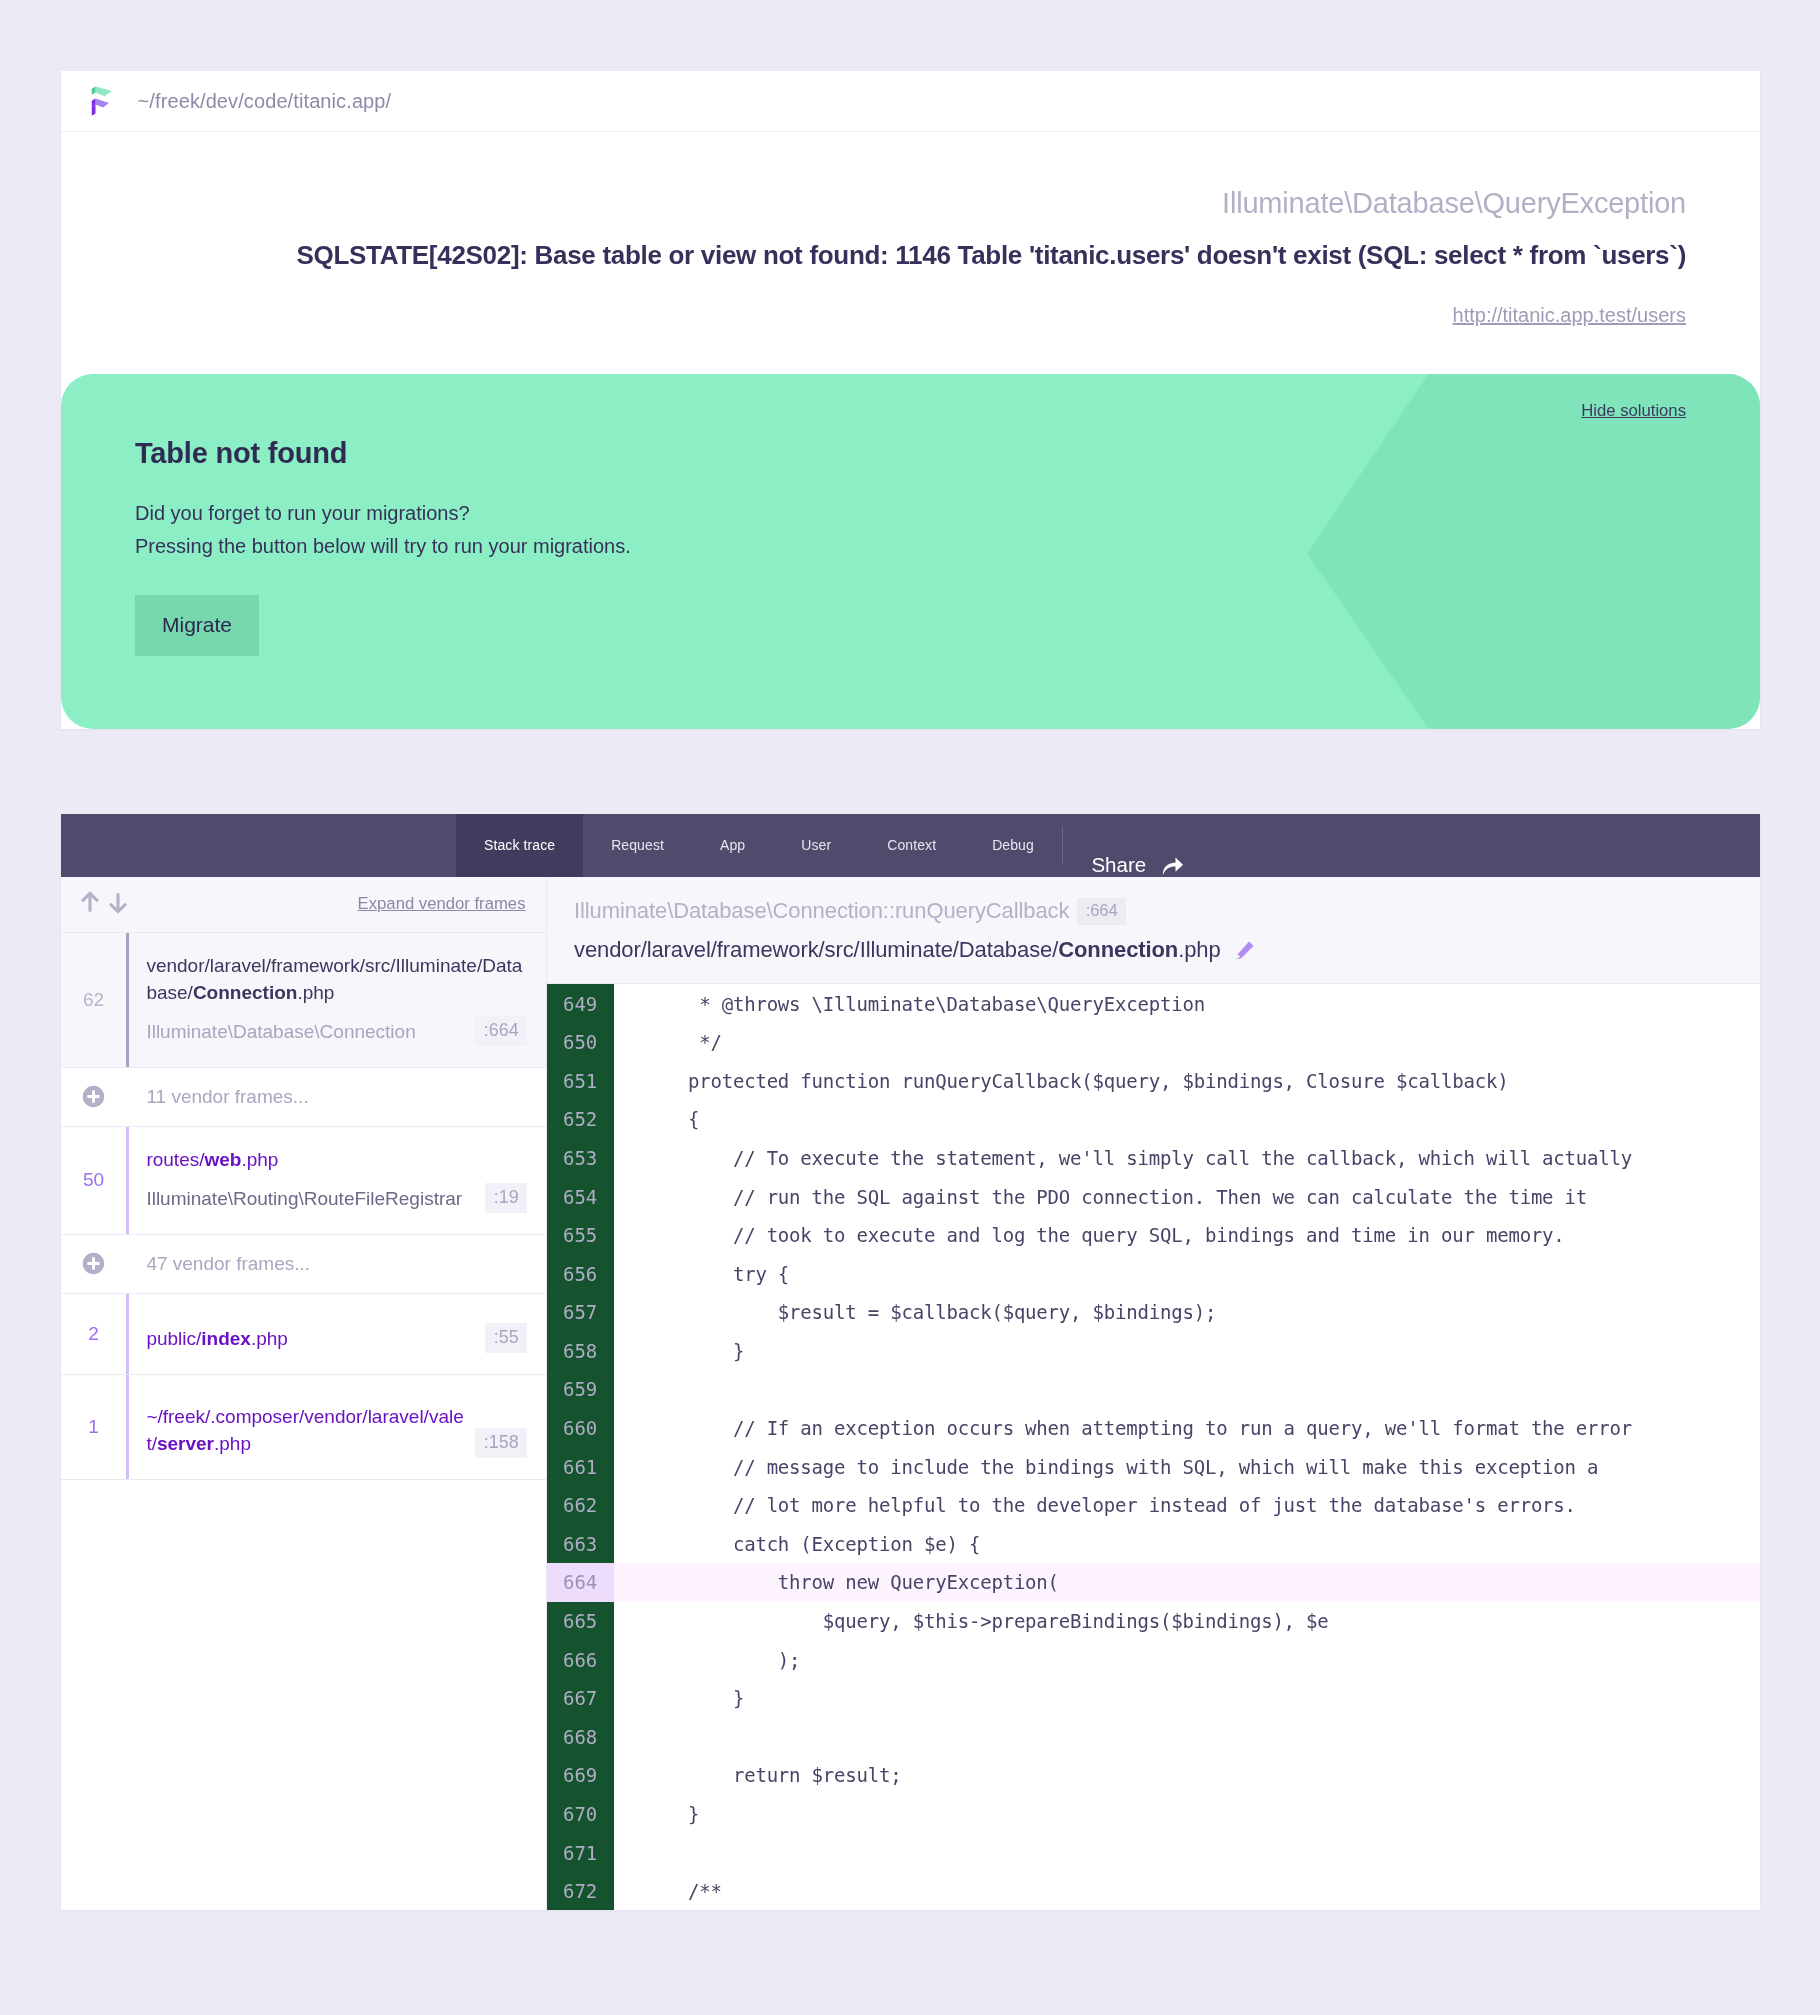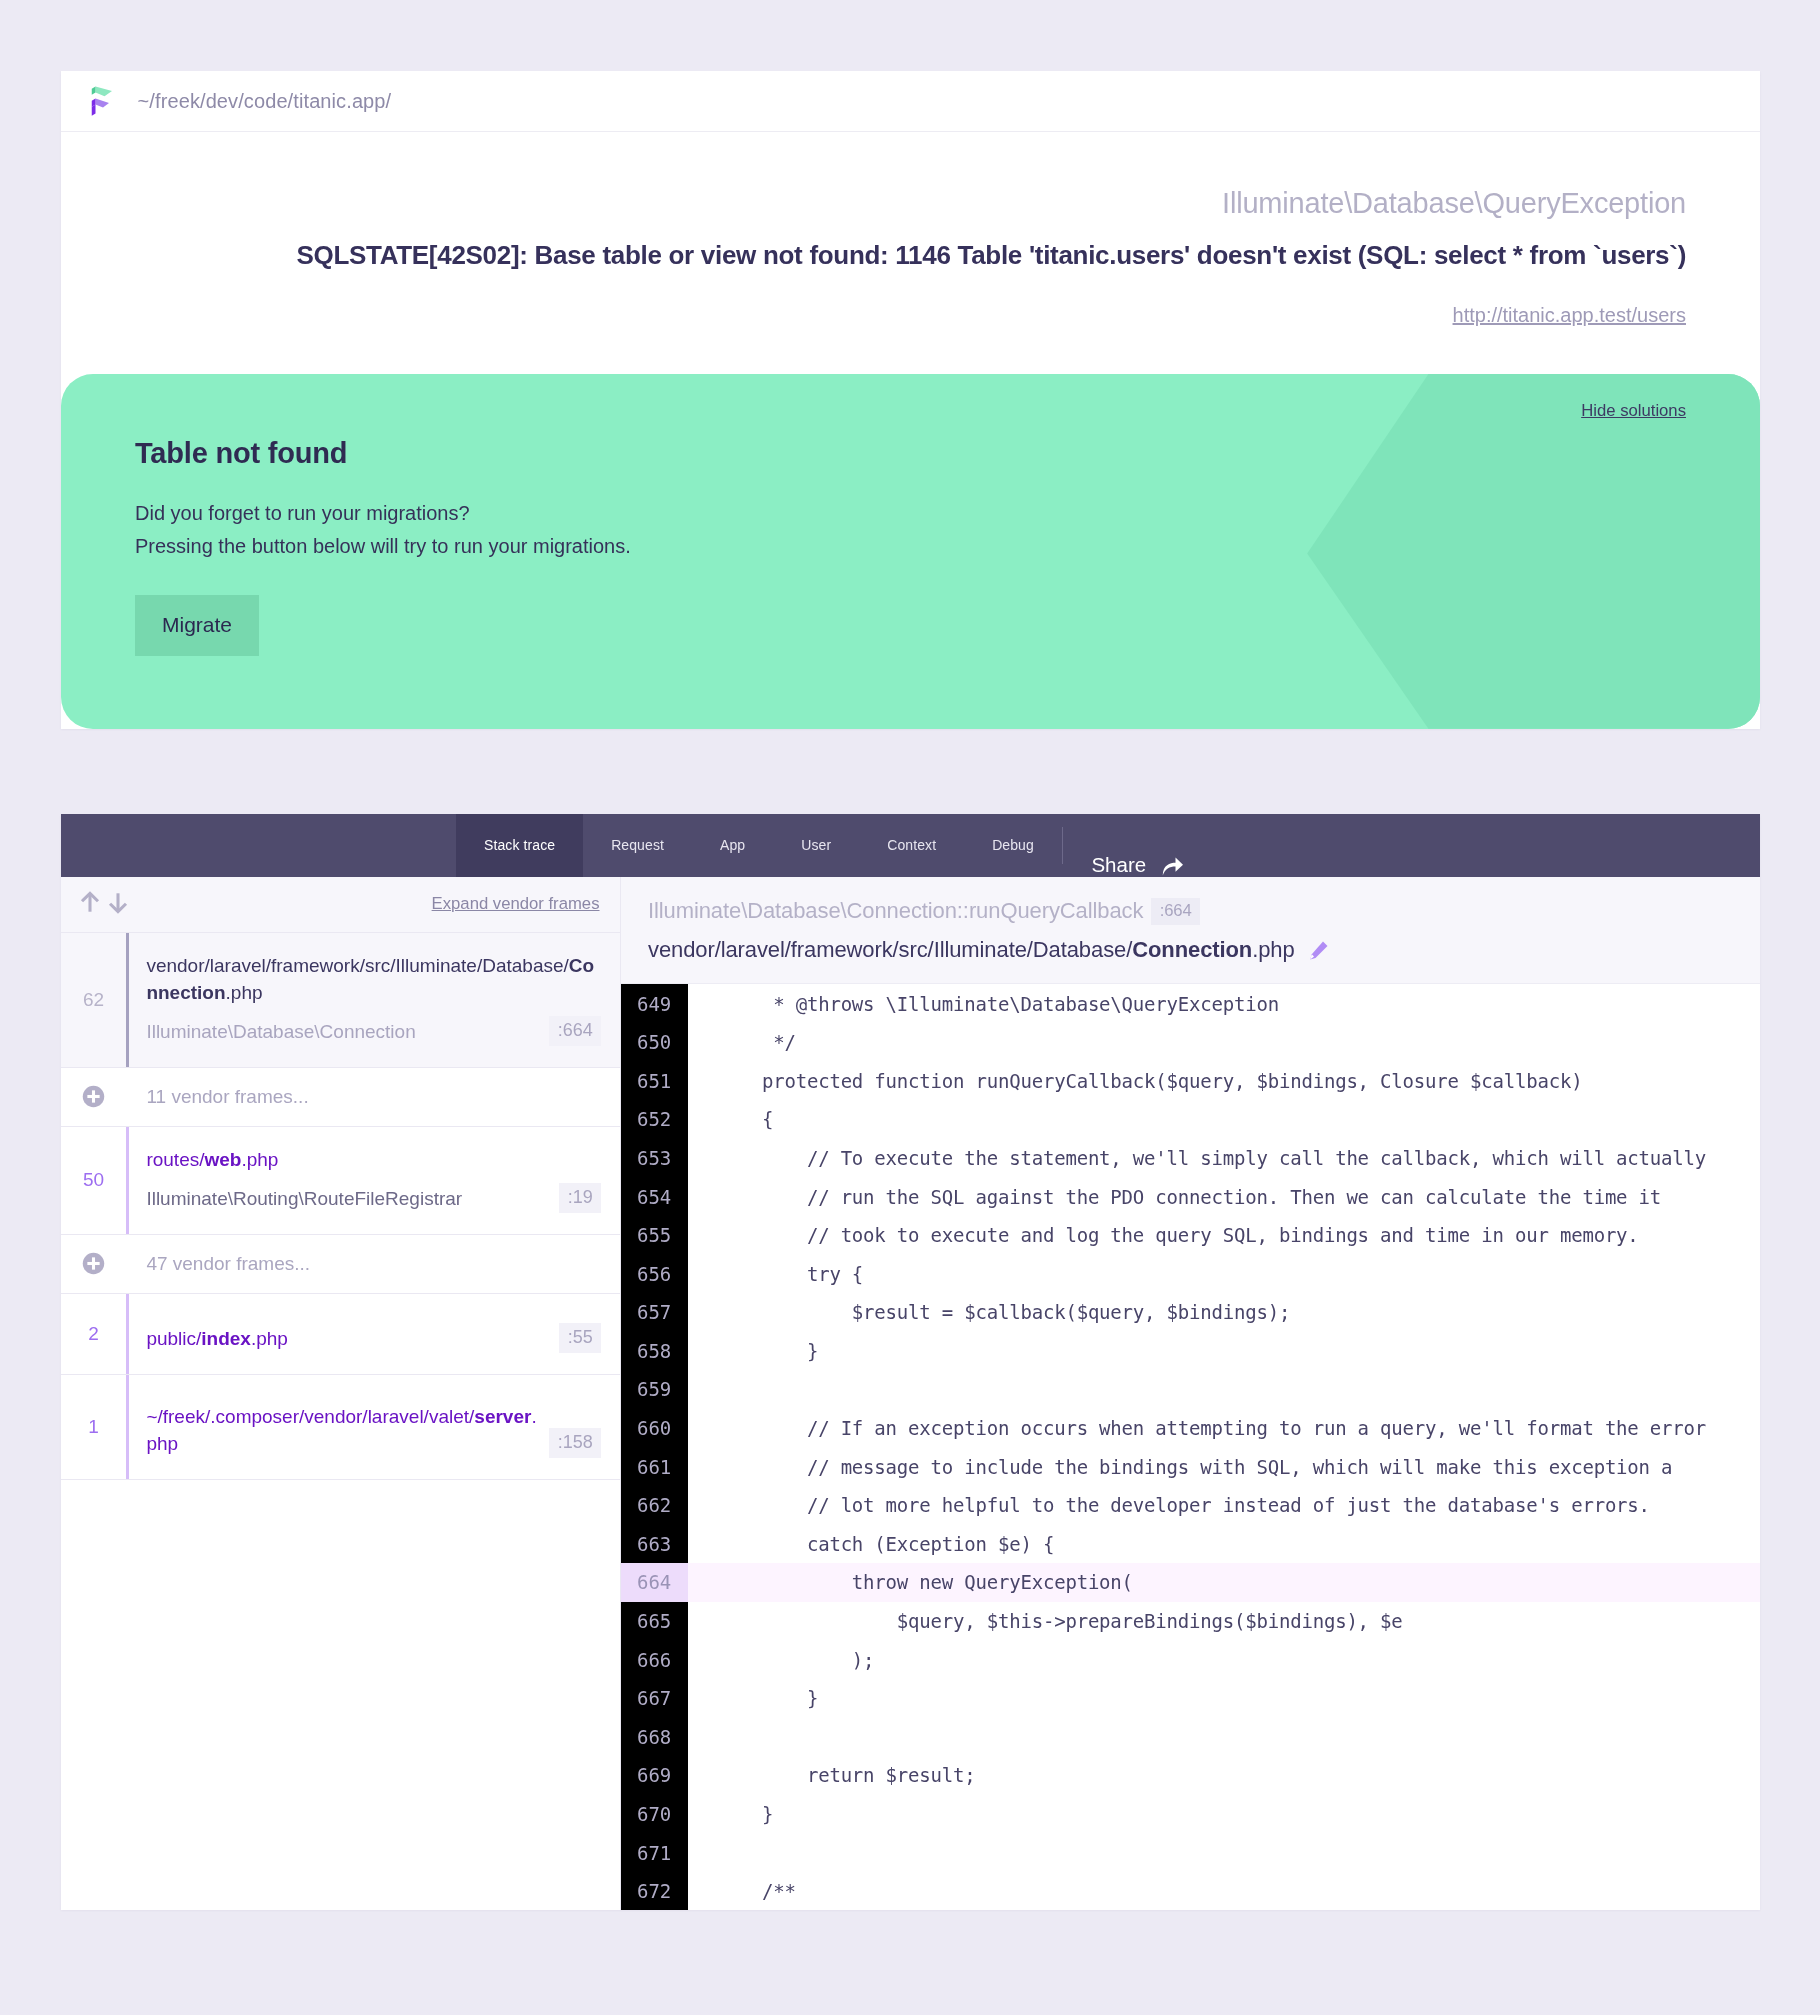--- a/index.html
+++ b/index.html
@@ -144,21 +144,21 @@
     margin: 13px 0;
     flex: none;
   }
   .tab-share { display: flex; align-items: flex-end; padding: 0 28px; gap: 15px; color:#fff; font-size:20.5px; cursor:pointer; }
   .share-icon { display: flex; align-items: center; }
 
   .debug-body { display: flex; align-items: stretch; min-height: 986px; }
 
   
   .frames {
-    width: 560px;
+    width: 486px;
     flex: none;
     background: #ffffff;
     border-right: 0.8px solid #eae8f2;
   }
   .frames-head {
     height: 56px;
     background: #f7f6fb;
     display: flex;
     align-items: center;
     justify-content: space-between;
@@ -279,21 +279,21 @@
   .code-lines { font-family: "DejaVu Sans Mono", monospace; }
   .code-line { display: flex; align-items: stretch; min-height: 36px; }
   .code-line.hl { background: #fdf4ff; }
   .ln {
     width: 67px;
     flex: none;
     text-align: right;
     padding: 8.3px 16.7px 8.3px 0;
     font-size: 19px;
     color: #b0acc6;
-    background: #000000;
+    background: #14532d;
     user-select: none;
   }
   .code-line.hl .ln { background: #eddcfb; color: #9a93b6; }
   .code-text {
     padding: 8.3px 0 8.3px 29px;
     font-size: 19px;
     color: #484468;
     white-space: pre;
     overflow: hidden;
     letter-spacing: -0.2px;

